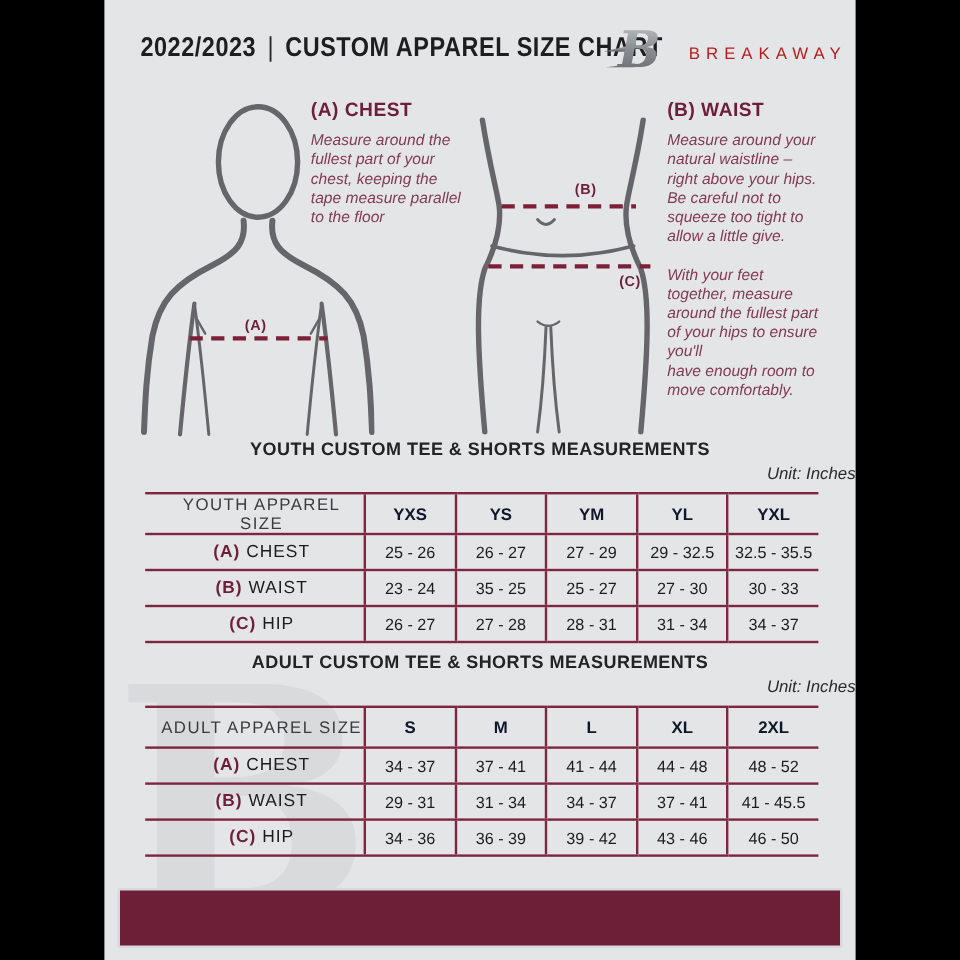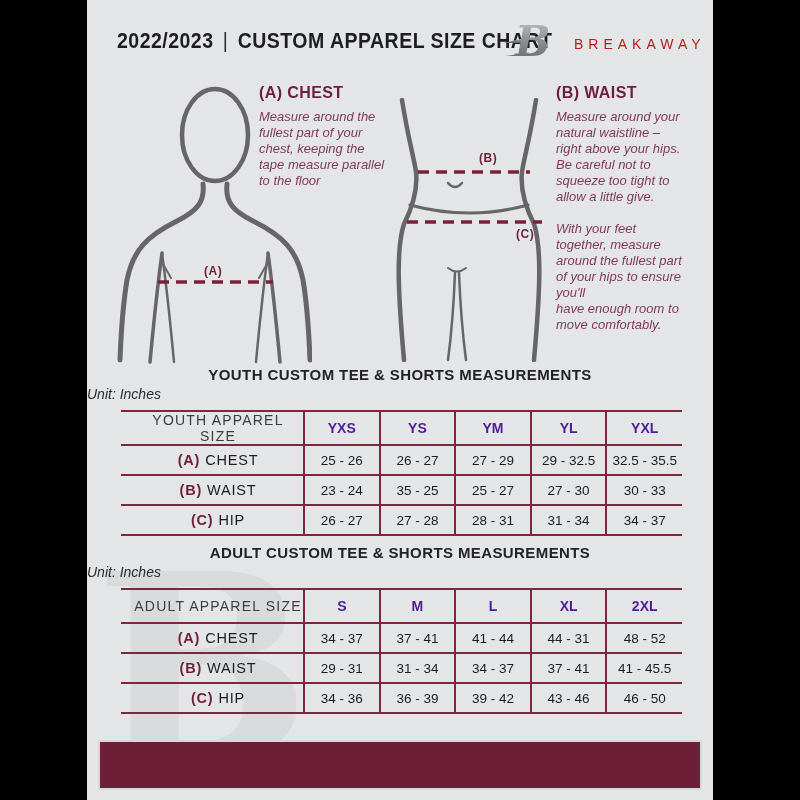--- a/index.html
+++ b/index.html
@@ -51,42 +51,42 @@
   .instr p{
     font-style:italic;font-size:13px;line-height:16px;color:var(--desc);
     white-space:pre-line;
   }
   
   .section-title{
     position:absolute;left:0;width:626px;text-align:center;
     font-weight:bold;font-size:15px;letter-spacing:.4px;color:#232326;
   }
   .unit-line{
-    position:absolute;left:0;width:626px;text-align:left;
+    position:absolute;left:0;width:626px;text-align:right;
     font-style:italic;font-size:14px;color:#2b2b2e;
   }
   table.size-table{
     position:absolute;left:34px;width:561px;
     border-collapse:collapse;table-layout:fixed;z-index:1;
   }
   table.size-table col.c0{width:183px;}
   table.size-table th,table.size-table td{
     border-top:2px solid var(--line);border-bottom:2px solid var(--line);
     text-align:center;vertical-align:middle;margin-top:36px;
   }
   table.size-table th:not(:first-child),table.size-table td:not(:first-child){
     border-left:2px solid var(--line);
   }
   table.size-table thead tr{height:34px;}
   table.size-table tbody tr{height:30px;}
   th.label-col{
     text-align:left;padding-left:12px;font-weight:normal;
     font-size:14px;letter-spacing:1.2px;color:#3c3c3f;
   }
-  th.size-col{font-size:14px;font-weight:bold;color:#4c1d95;}
+  th.size-col{font-size:14px;font-weight:bold;color:#0f172a;}
   td.row-label{text-align:left;padding-left:12px;font-size:14.5px;letter-spacing:.8px;color:var(--ink);}
   td.row-label .prefix{font-weight:bold;color:var(--maroon);margin-right:5px;}
   td.val{font-size:13.5px;color:var(--ink);}
   
   .watermark{
     position:absolute;left:8px;top:540px;z-index:0;
     font-family:"DejaVu Serif", serif;font-weight:bold;
     font-size:255px;line-height:1;color:rgba(95,95,105,0.08);
     pointer-events:none;
   }
@@ -253,21 +253,21 @@
           <th class="size-col">XL</th>
           <th class="size-col">2XL</th>
         </tr>
       </thead>
       <tbody>
         <tr>
           <td class="row-label"><span class="prefix">(A)</span>CHEST</td>
           <td class="val">34 - 37</td>
           <td class="val">37 - 41</td>
           <td class="val">41 - 44</td>
-          <td class="val">44 - 31</td>
+          <td class="val">44 - 48</td>
           <td class="val">48 - 52</td>
         </tr>
         <tr>
           <td class="row-label"><span class="prefix">(B)</span>WAIST</td>
           <td class="val">29 - 31</td>
           <td class="val">31 - 34</td>
           <td class="val">34 - 37</td>
           <td class="val">37 - 41</td>
           <td class="val">41 - 45.5</td>
         </tr>

